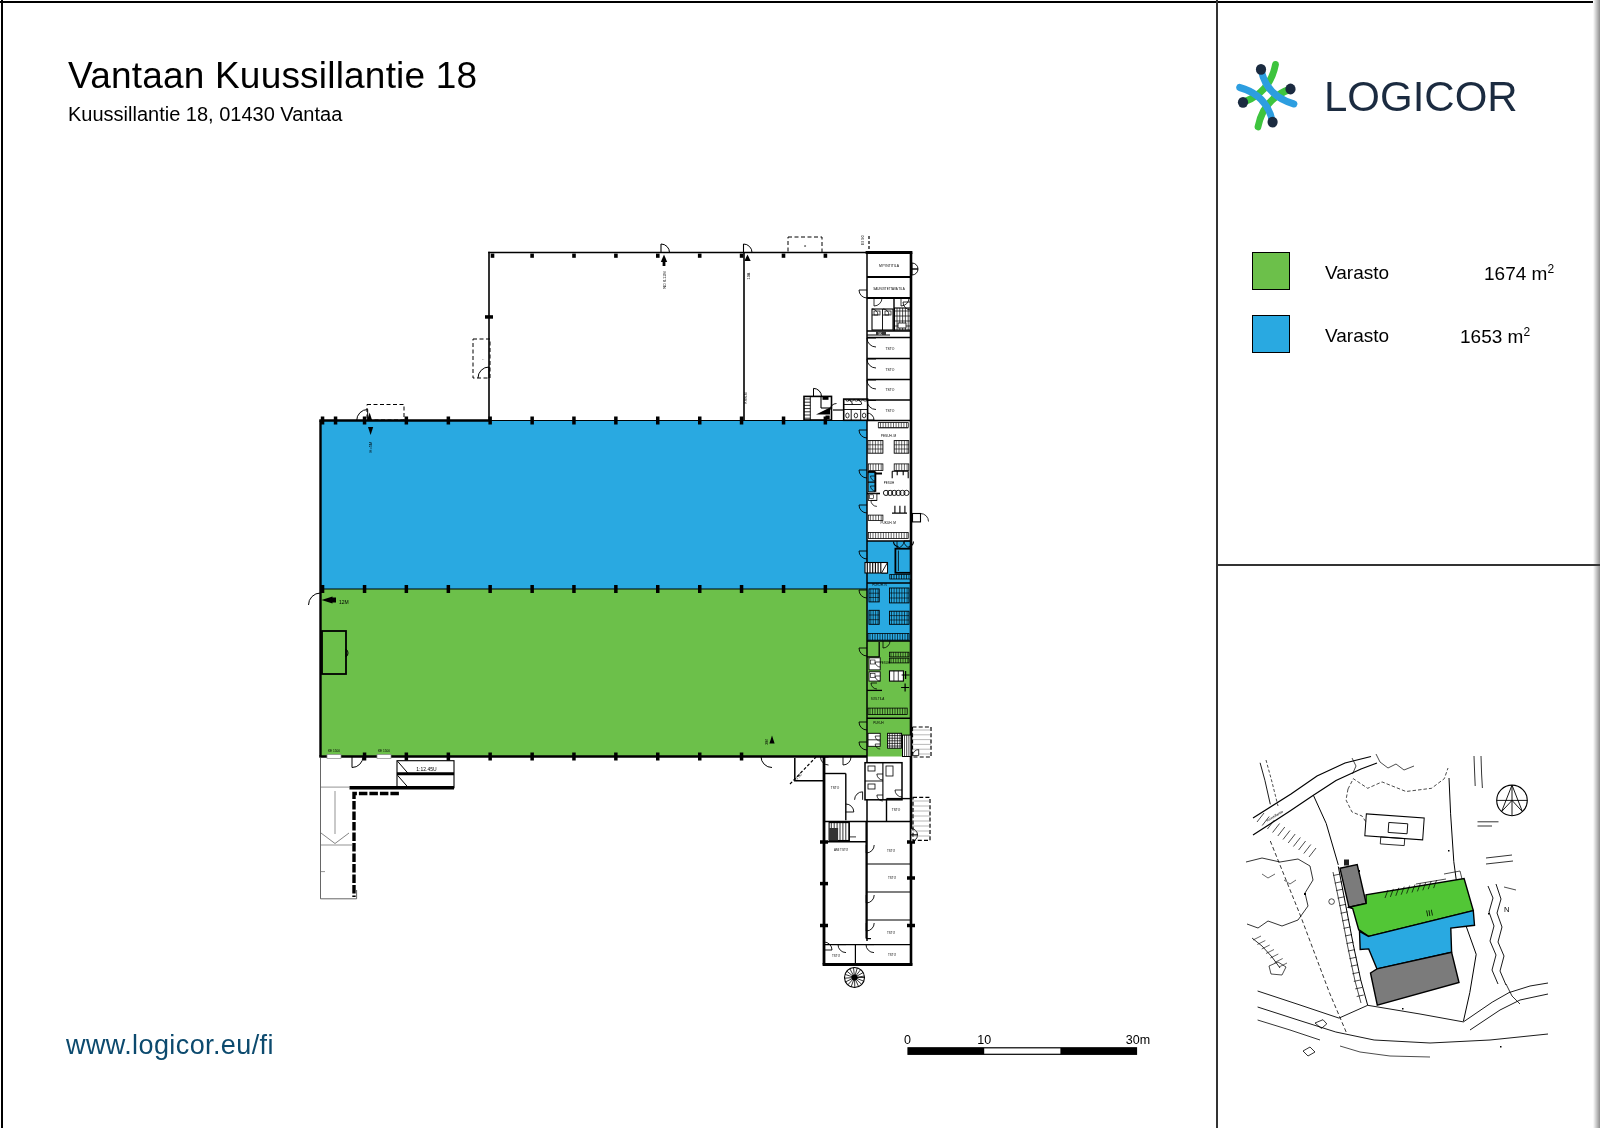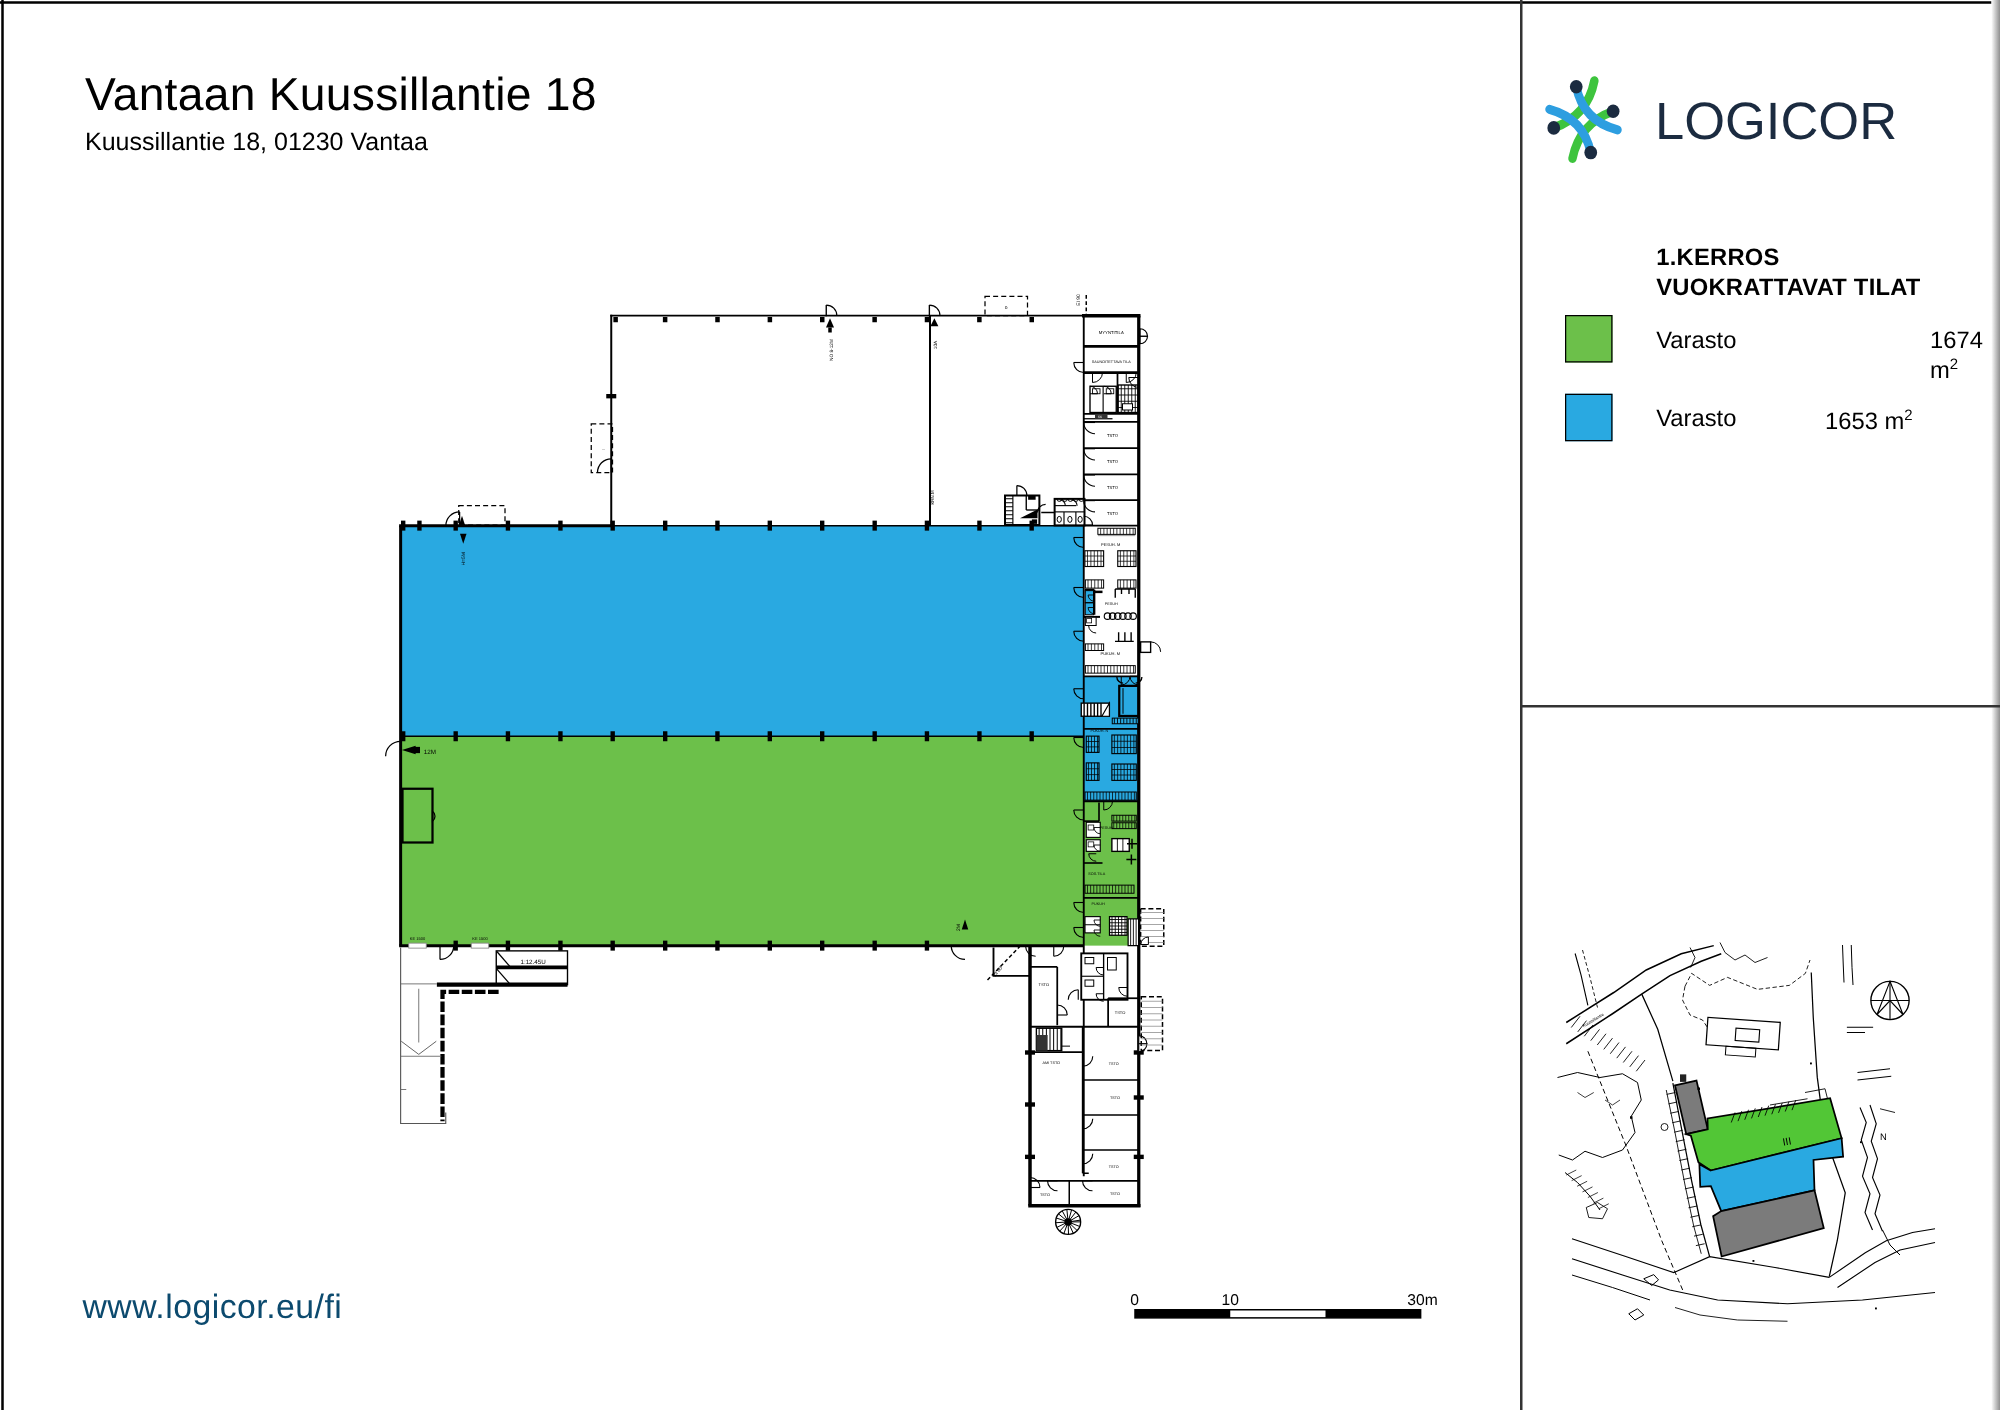--- a/index.html
+++ b/index.html
@@ -10,21 +10,21 @@
 <div id="page">
 
   <div class="abs" style="left:0;top:1px;width:1600px;height:2px;background:#000;"></div>
 
   <div class="abs" style="left:1px;top:0;width:2px;height:1128px;background:#000;"></div>
 
   <div class="abs" style="right:0;top:0;width:7px;height:1128px;background:linear-gradient(to right,#ffffff,#8f8f8f);"></div>
 
   <div class="abs" style="left:68px;top:55px;font-size:37px;color:#000;letter-spacing:0.2px;">Vantaan Kuussillantie 18</div>
 
-  <div class="abs" style="left:68px;top:103px;font-size:20px;color:#000;">Kuussillantie 18, 01230 Vantaa</div>
+  <div class="abs" style="left:68px;top:103px;font-size:20px;color:#000;">Kuussillantie 18, 01430 Vantaa</div>
 
   <div class="abs" style="left:66px;top:1030px;font-size:27px;color:#0c4a6e;letter-spacing:0.4px;">www.logicor.eu/fi</div>
 
   <div class="abs" style="left:1216px;top:0;width:1.5px;height:1128px;background:#333;"></div>
 
   <div class="abs" style="left:1217px;top:564px;width:383px;height:1.5px;background:#333;"></div>
 
   <svg class="abs" style="left:1230px;top:46px;" width="76" height="85" viewBox="0 0 76 80" preserveAspectRatio="none">
 
 <path d="M 45.5 17.5 Q 40 44 13 53" fill="none" stroke="#3ec43e" stroke-width="6.8" stroke-linecap="round"></path>
@@ -36,26 +36,25 @@
 <path d="M 42.6 71.6 Q 37 46 9.6 39" fill="none" stroke="#2d9ee0" stroke-width="6.8" stroke-linecap="round"></path>
 
 <circle cx="31" cy="22" r="5.1" fill="#1b2b40"></circle>
 <circle cx="60.5" cy="40.5" r="5.1" fill="#1b2b40"></circle>
 <circle cx="13" cy="53" r="5.1" fill="#1b2b40"></circle>
 <circle cx="42.6" cy="71.6" r="5.1" fill="#1b2b40"></circle>
   </svg>
 
   <div class="abs" style="left:1324px;top:73px;font-size:42px;font-weight:normal;color:#1b2b40;letter-spacing:0px;">LOGICOR</div>
 
-  <div class="abs" style="left:1325px;top:195px;font-size:19px;font-weight:bold;color:#000;line-height:23.5px;letter-spacing:0.2px;">1.KERROS<br>VUOKRATTAVAT TILAT</div>
 
   <div class="abs" style="left:1252px;top:252px;width:36px;height:36px;background:#6cc04a;border:1.5px solid #000;"></div>
 
   <div class="abs" style="left:1325px;top:262px;font-size:19px;">Varasto</div>
-  <div class="abs" style="left:1544px;top:262px;font-size:19px;">1674 m<sup style="font-size:12px;">2</sup></div>
+  <div class="abs" style="left:1484px;top:262px;font-size:19px;">1674 m<sup style="font-size:12px;">2</sup></div>
 
   <div class="abs" style="left:1252px;top:315px;width:36px;height:36px;background:#29a9e1;border:1.5px solid #000;"></div>
 
   <div class="abs" style="left:1325px;top:325px;font-size:19px;">Varasto</div>
   <div class="abs" style="left:1460px;top:325px;font-size:19px;">1653 m<sup style="font-size:12px;">2</sup></div>
 
   <svg class="abs" style="left:0;top:0;" width="1216" height="1128" viewBox="0 0 1216 1128">
 
 <rect x="320.5" y="420.5" width="546.5" height="168.5" fill="#29a9e1"></rect>
 

